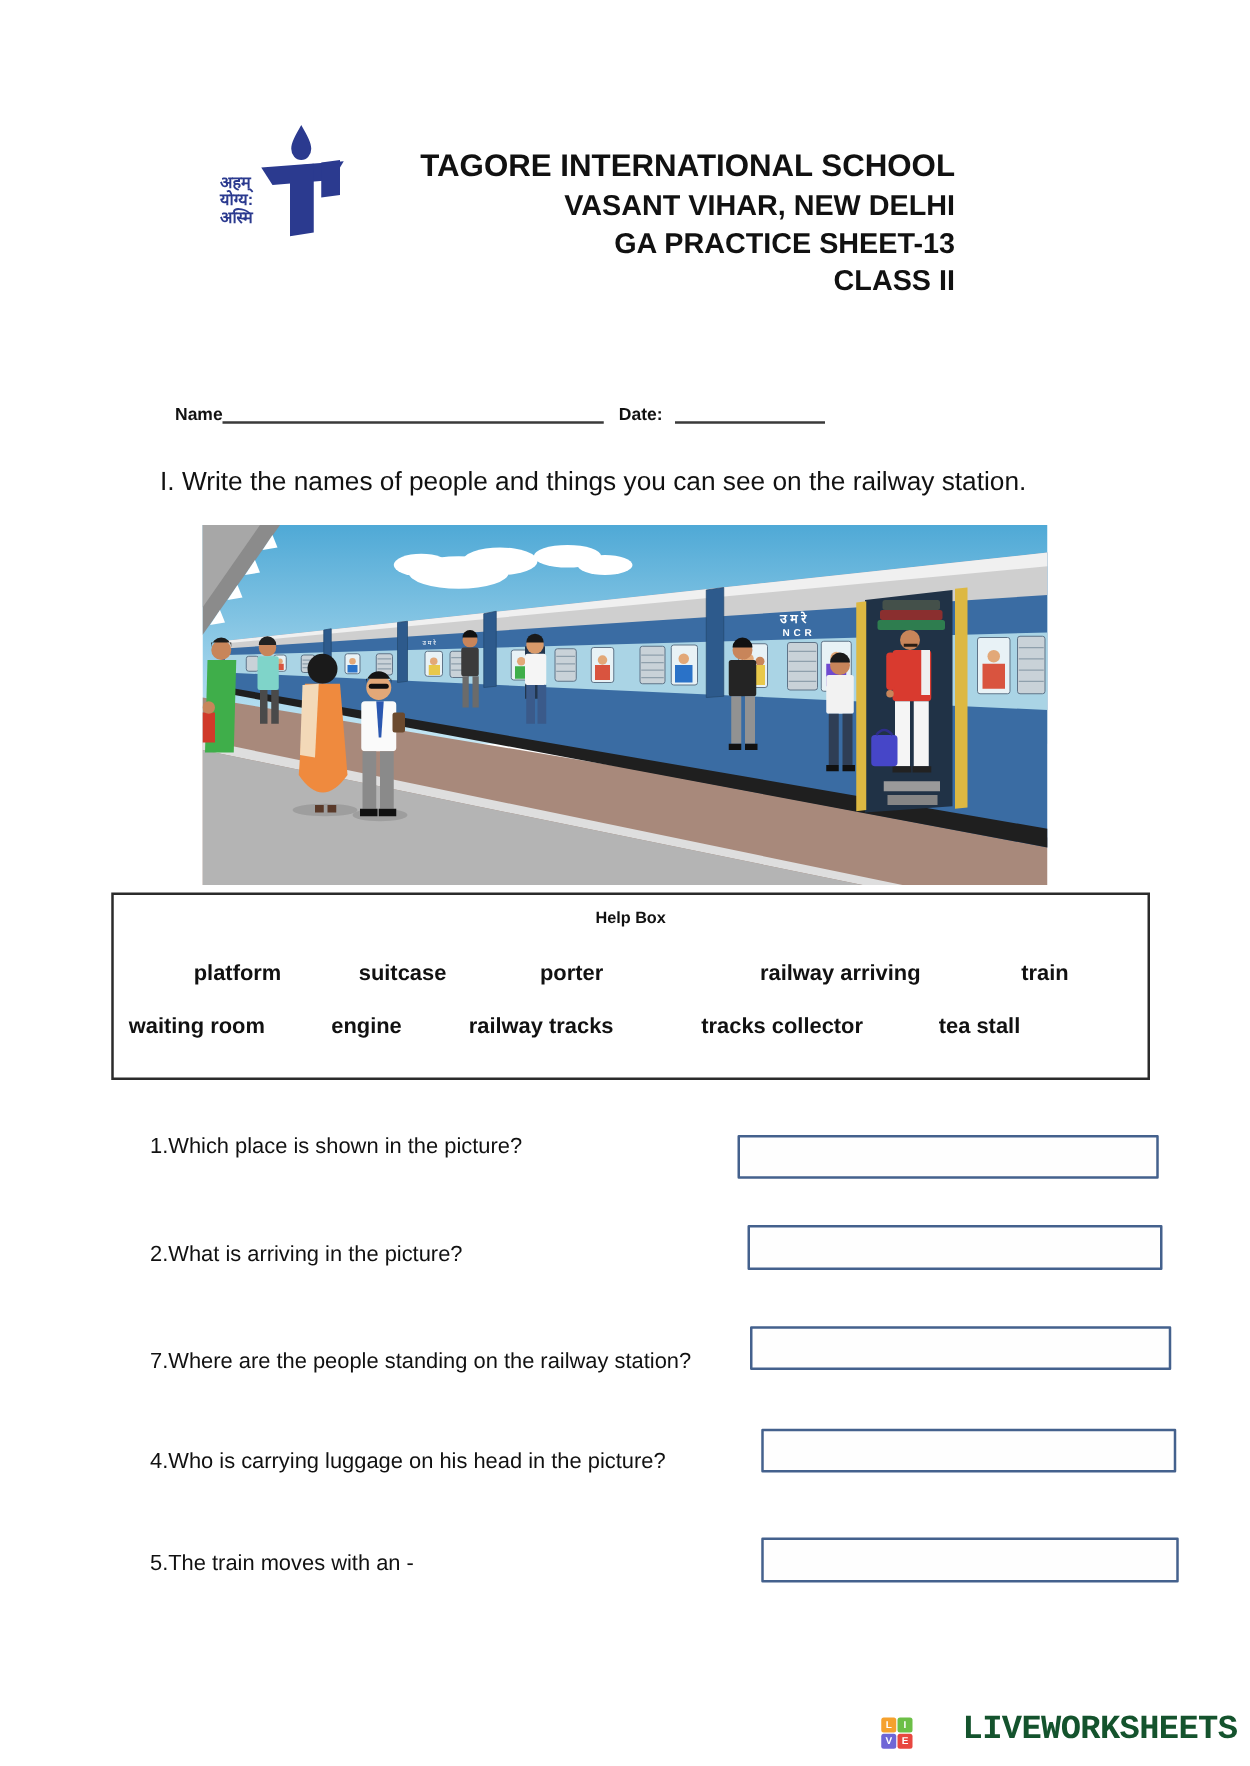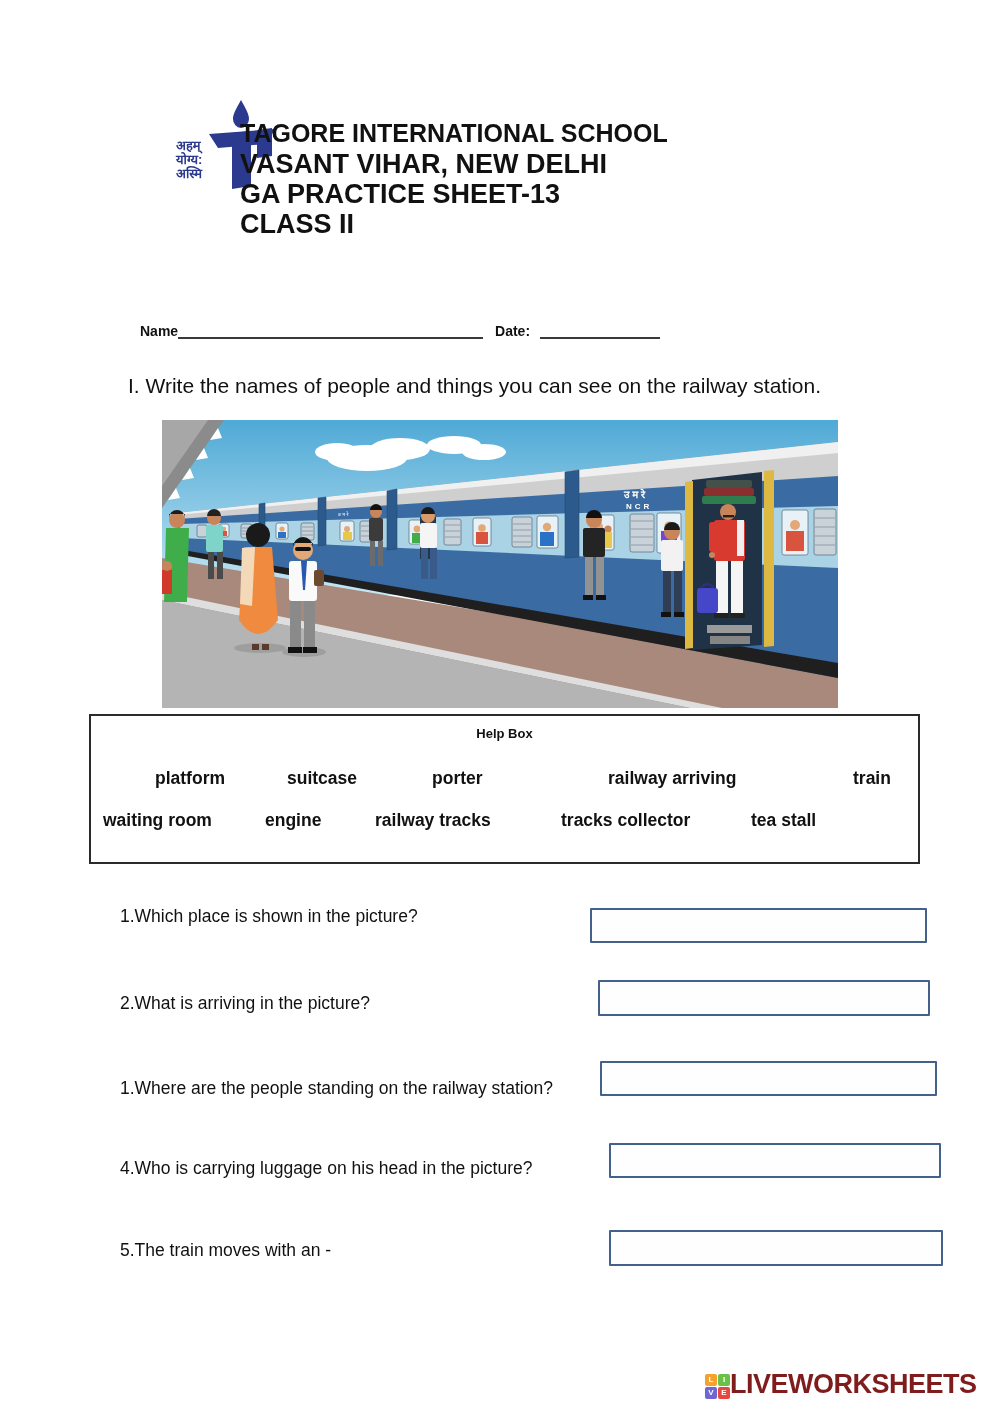--- a/index.html
+++ b/index.html
@@ -1,21 +1,21 @@
 <!DOCTYPE html>
 <html><head>
 <meta charset="utf-8">
 <style>
   html,body{margin:0;padding:0;background:#fff;}
   body{width:1000px;height:1413px;position:relative;font-family:"Liberation Sans",sans-serif;color:#111;overflow:hidden;}
   .abs{position:absolute;}
   
-  .head-block{left:240px;top:118px;width:524px;text-align:left;font-weight:bold;}
+  .head-block{left:240px;top:118px;width:524px;text-align:right;font-weight:bold;}
   .head-line1{font-size:25px;line-height:31px;letter-spacing:0px;}
-  .head-line{font-size:27px;line-height:30px;}
+  .head-line{font-size:23px;line-height:30px;}
   
   .namedate{left:140px;top:294px;width:720px;font-size:14px;font-weight:bold;white-space:nowrap;margin-top:25px;}
   .fill-line{display:inline-block;border-bottom:2px solid #3a3a3a;height:18px;vertical-align:bottom;}
   
   .instruction{left:128px;top:374px;width:760px;font-size:21px;}
   
   .picture{left:162px;top:420px;width:676px;height:288px;}
   
   .helpbox{left:89px;top:714px;width:831px;height:150px;border:2px solid #2b2b2b;box-sizing:border-box;}
   .helpbox .title{position:absolute;left:0;top:10px;width:100%;text-align:center;font-size:13px;font-weight:bold;}
@@ -282,42 +282,42 @@
   </g>
 </svg>
 </div>
 
 <div class="abs helpbox">
   <div class="title">Help Box</div>
   <span class="hw" style="left:64px;top:52px;">platform</span>
   <span class="hw" style="left:196px;top:52px;">suitcase</span>
   <span class="hw" style="left:341px;top:52px;">porter</span>
   <span class="hw" style="left:517px;top:52px;">railway arriving</span>
-  <span class="hw" style="left:726px;top:52px;margin-left:36px;">train</span>
+  <span class="hw" style="left:726px;top:52px;">train</span>
   <span class="hw" style="left:12px;top:94px;">waiting room</span>
   <span class="hw" style="left:174px;top:94px;">engine</span>
   <span class="hw" style="left:284px;top:94px;">railway tracks</span>
   <span class="hw" style="left:470px;top:94px;">tracks collector</span>
   <span class="hw" style="left:660px;top:94px;">tea stall</span>
 </div>
 
 <div class="abs qlabel" style="left:120px;top:906px;">1.Which place is shown in the picture?</div>
 <input class="answer" style="left: 590px; top: 908px; width: 337px; height: 35px;" type="text" value="">
 
 <div class="abs qlabel" style="left:120px;top:993px;">2.What is arriving in the picture?</div>
 <input class="answer" style="left: 598px; top: 980px; width: 332px; height: 36px;" type="text" value="">
 
-<div class="abs qlabel" style="left:120px;top:1078px;">1.Where are the people standing on the railway station?</div>
+<div class="abs qlabel" style="left:120px;top:1078px;">7.Where are the people standing on the railway station?</div>
 <input class="answer" style="left: 600px; top: 1061px; width: 337px; height: 35px;" type="text" value="">
 
 <div class="abs qlabel" style="left:120px;top:1158px;">4.Who is carrying luggage on his head in the picture?</div>
 <input class="answer" style="left: 609px; top: 1143px; width: 332px; height: 35px;" type="text" value="">
 
 <div class="abs qlabel" style="left:120px;top:1240px;">5.The train moves with an -</div>
 <input class="answer" style="left: 609px; top: 1230px; width: 334px; height: 36px;" type="text" value="">
 
 <div class="abs tiles">
   <div class="tile" style="background: rgb(245, 161, 46);">L</div>
   <div class="tile" style="background: rgb(108, 191, 71);">I</div>
   <div class="tile" style="background: rgb(111, 102, 214);">V</div>
   <div class="tile" style="background: rgb(232, 71, 63);">E</div>
 </div>
-<div class="abs brandword" style="left: 730px; top: 1369px; color: #7f1d1d;">LIVEWORKSHEETS</div>
+<div class="abs brandword" style="left: 770px; top: 1369px; color: #14532d; font-family: Liberation Mono, monospace;">LIVEWORKSHEETS</div>
 
 </body></html>

